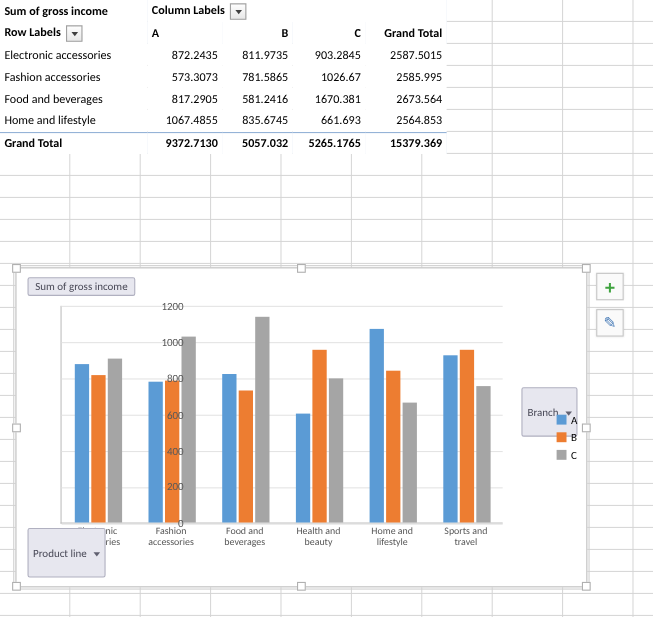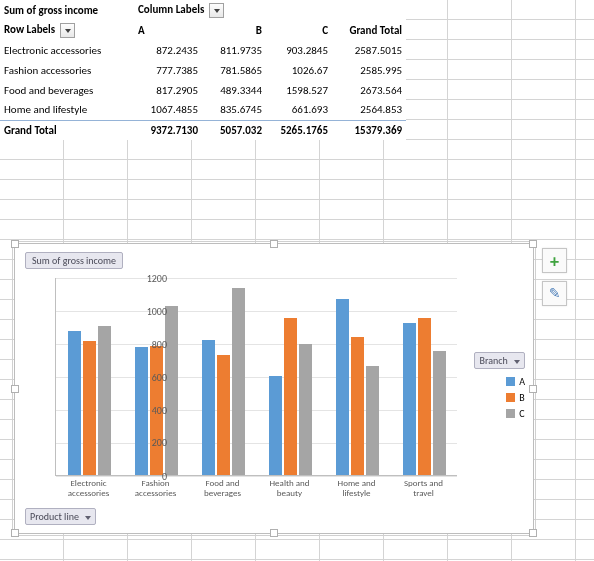--- a/index.html
+++ b/index.html
@@ -92,21 +92,21 @@
   .pill {
     display: inline-block;
     background: #e7e7ef;
     border: 1px solid #b0b0c0;
     border-radius: 2px;
     padding: 1px 6px;
     font-size: 10px;
     color: #4a4a58;
     cursor: pointer;
   }
-  .pill.small { padding: 1px 4px; }
+  .pill.small { padding: 15px 4px; }
   .pill .arrow {
     display: inline-block;
     margin-left: 4px;
     border-left: 3px solid transparent;
     border-right: 3px solid transparent;
     border-top: 4px solid #606070;
     vertical-align: middle;
   }
   .chart-title {
     position: absolute;
@@ -235,30 +235,30 @@
   </tr>
   <tr>
     <td>Electronic accessories</td>
     <td class="num">872.2435</td>
     <td class="num">811.9735</td>
     <td class="num">903.2845</td>
     <td class="num">2587.5015</td>
   </tr>
   <tr>
     <td>Fashion accessories</td>
-    <td class="num">777.7385</td>
+    <td class="num">573.3073</td>
     <td class="num">781.5865</td>
     <td class="num">1026.67</td>
     <td class="num">2585.995</td>
   </tr>
   <tr>
     <td>Food and beverages</td>
     <td class="num">817.2905</td>
-    <td class="num">489.3344</td>
-    <td class="num">1598.527</td>
+    <td class="num">581.2416</td>
+    <td class="num">1670.381</td>
     <td class="num">2673.564</td>
   </tr>
   <tr>
     <td>Home and lifestyle</td>
     <td class="num">1067.4855</td>
     <td class="num">835.6745</td>
     <td class="num">661.693</td>
     <td class="num">2564.853</td>
   </tr>
   <tr class="hdr topline">

